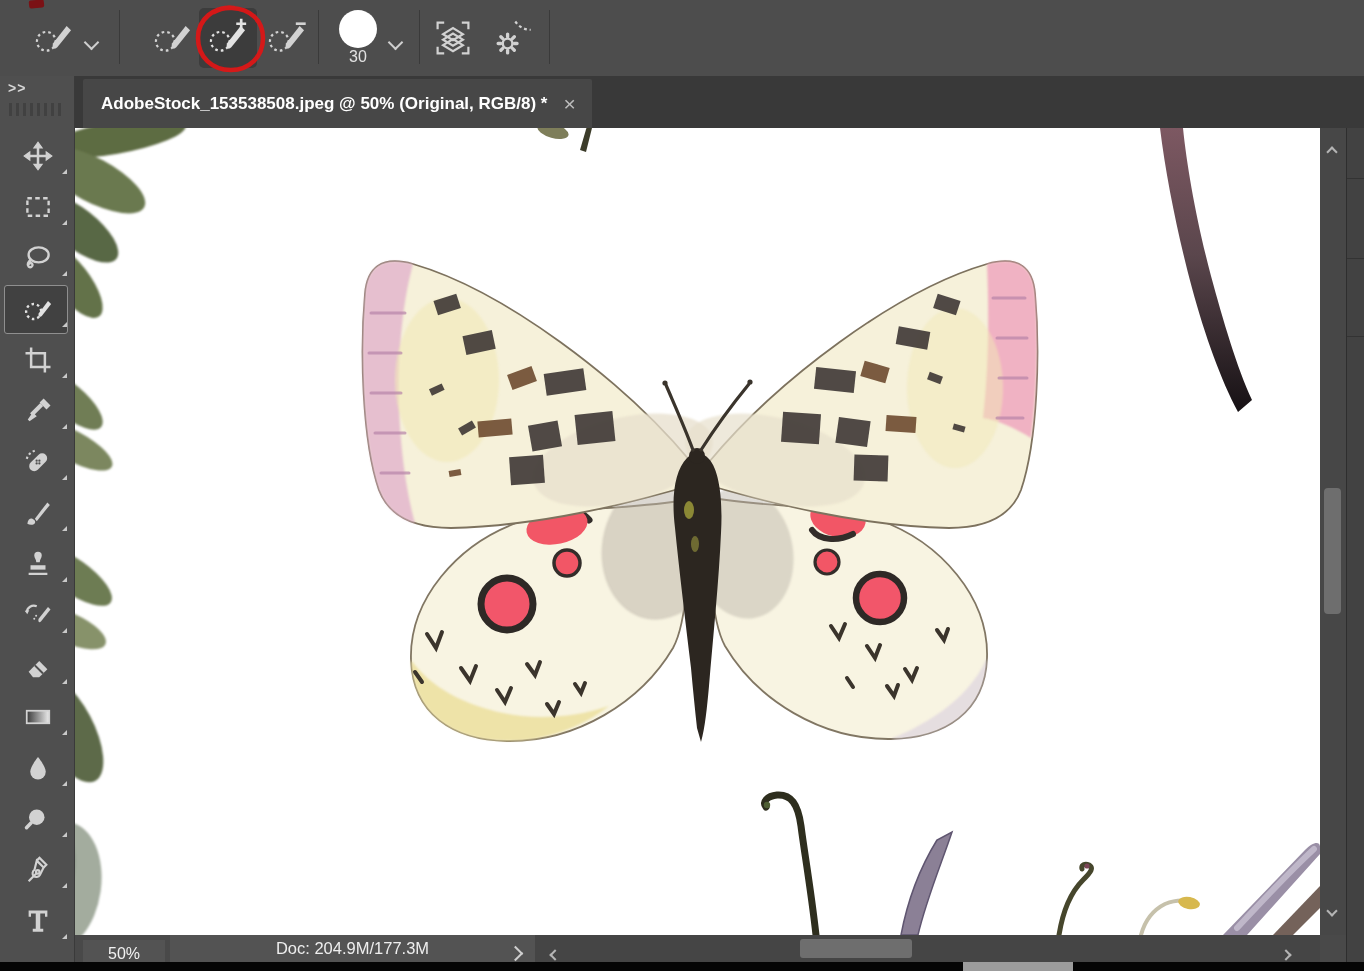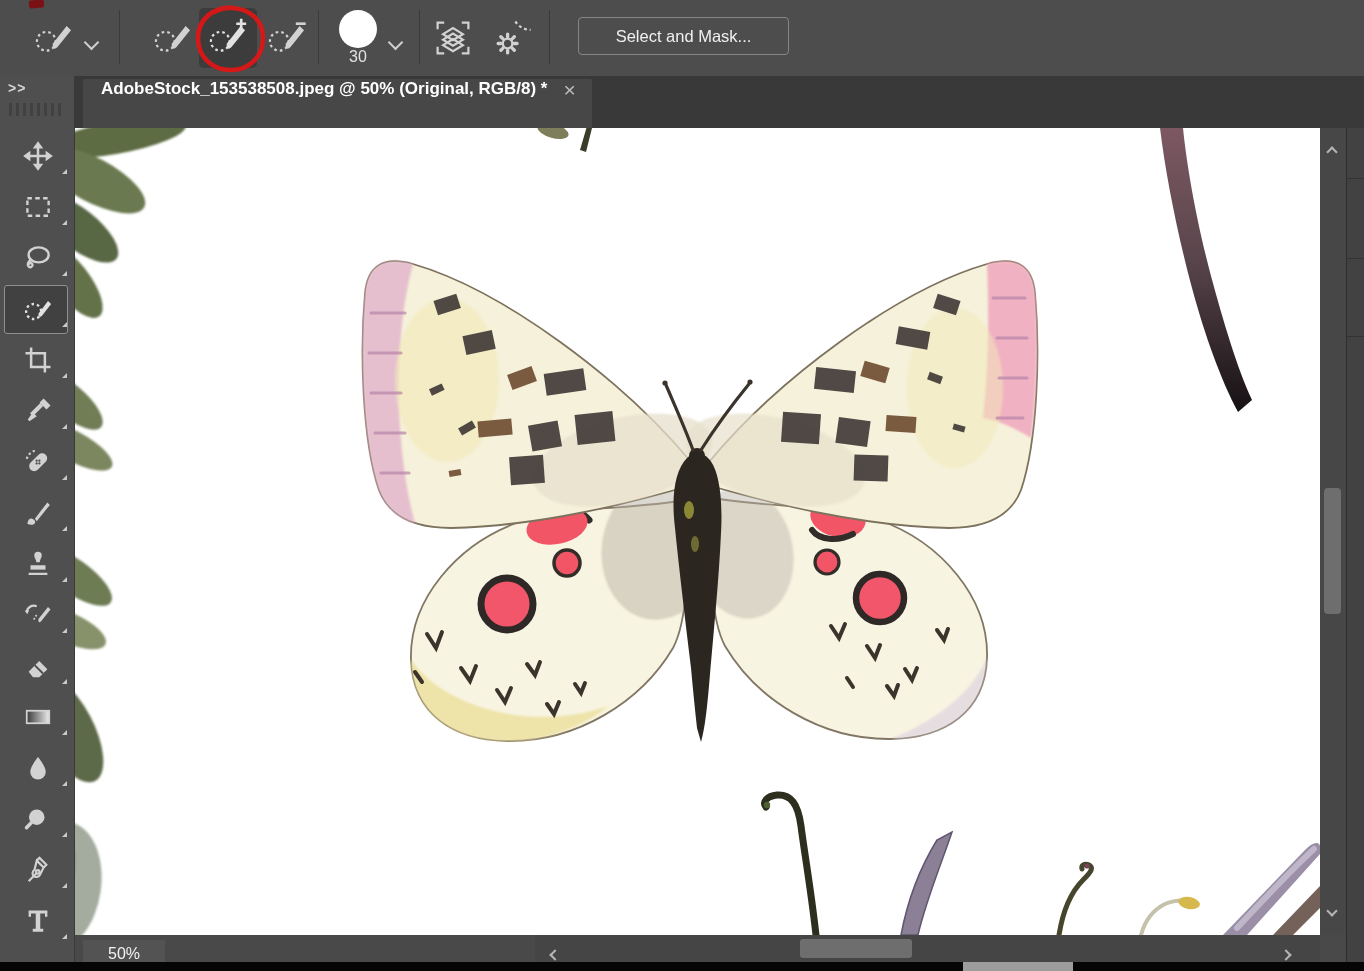--- a/index.html
+++ b/index.html
@@ -29,21 +29,21 @@
         background:repeating-linear-gradient(90deg,#414141 0 3px,transparent 3px 7px);}
   #tools{position:absolute;left:0;top:54px;width:75px;}
   .tool{position:relative;width:75px;height:51px;display:flex;align-items:center;justify-content:center;}
   .tool .tri{position:absolute;right:8px;bottom:7px;width:0;height:0;
              border-left:5px solid transparent;border-bottom:5px solid #c9c9c9;}
   .tool.active .box{position:absolute;left:4px;top:2px;width:62px;height:47px;background:#414141;
                     border:1px solid #8f8f8f;border-radius:3px;}
   .tool svg{position:relative;}
   
   #tabbar{left:75px;top:76px;width:1289px;height:52px;background:#393939;}
-  #tab{position:absolute;left:8px;top:3px;height:49px;background:#474747;display:flex;align-items:flex-start;
+  #tab{position:absolute;left:8px;top:3px;height:49px;background:#474747;display:flex;align-items:center;
        padding:0 16px 0 18px;border-radius:2px 2px 0 0;}
   #tabTitle{color:#ffffff;font-size:17px;font-weight:bold;white-space:nowrap;}
   #tabClose{color:#bdbdbd;font-size:21px;margin-left:16px;line-height:1;}
   
   #canvas{left:75px;top:128px;width:1245px;height:807px;background:#ffffff;overflow:hidden;}
   
   #vscroll{left:1320px;top:128px;width:26px;height:807px;background:#474747;}
   #vthumb{position:absolute;left:4px;top:360px;width:17px;height:126px;background:#6e6e6e;border-radius:4px;}
   #rightstrip{left:1346px;top:128px;width:18px;height:834px;background:#424242;border-left:1px solid #2e2e2e;box-sizing:border-box;}
   .rline{position:absolute;left:0;width:18px;height:1px;background:#333333;}
@@ -123,23 +123,20 @@
       <circle cx="16" cy="25" r="4.4" stroke-width="2.2"></circle>
       <g stroke-width="3" stroke-linecap="round">
         <path d="M16 16.4 V18.8 M16 31.2 V33.6 M7.4 25 H9.8 M22.2 25 H24.6 M9.9 18.9 L11.6 20.6 M20.4 29.4 L22.1 31.1 M22.1 18.9 L20.4 20.6 M11.6 29.4 L9.9 31.1"></path>
       </g>
       <path d="M23 5 C27 10.5 31.5 12.5 37 12.5" stroke-width="2" stroke-dasharray="2.6 2.6"></path>
     </svg>
   </div>
 
   <div class="vsep" style="left:549px;"></div>
 
-  <div id="samBtn" class="abs">
-    <span>Select and Mask...</span>
-  </div>
 </div>
 
 <div id="sidebar" class="abs">
   <div id="collapse">&gt;&gt;</div>
   <div id="grip"></div>
   <div id="tools">
 
     <div class="tool">
       <svg width="30" height="30" viewBox="0 0 24 24" stroke="#d2d2d2" fill="#d2d2d2">
         <path d="M12 3 v18 M3 12 h18" stroke-width="2" fill="none"></path>
@@ -460,20 +457,24 @@
 <div id="rightstrip" class="abs">
   <div class="rline" style="top:50px;"></div>
   <div class="rline" style="top:130px;"></div>
   <div class="rline" style="top:208px;"></div>
 </div>
 
 <div id="statusbar" class="abs">
   <div id="zoomField">
     <span>50%</span>
   </div>
+  <div id="docField">
+    <span>Doc: 204.9M/177.3M</span>
+    <span id="docChev"><span class="chev right"></span></span>
+  </div>
   <div id="hscroll">
     <div class="abs" style="left:16px;top:10px;"><span class="chev left sm"></span></div>
     <div id="hthumb"></div>
     <div class="abs" style="right:30px;top:10px;"><span class="chev right sm"></span></div>
   </div>
 </div>
 <div id="corner" class="abs"></div>
 
 <div id="taskstrip" class="abs">
   <div id="tasksegment"></div>

